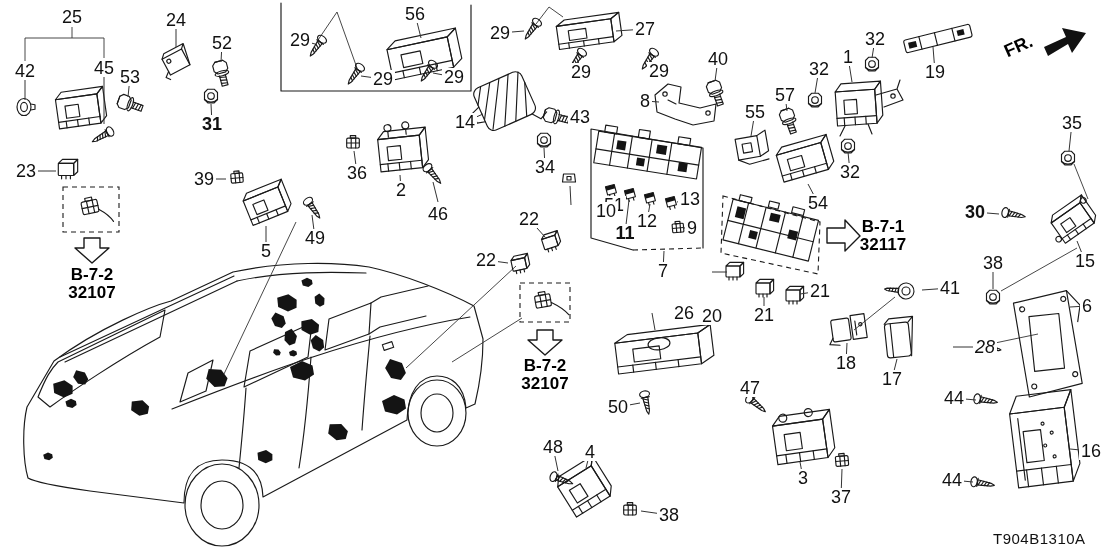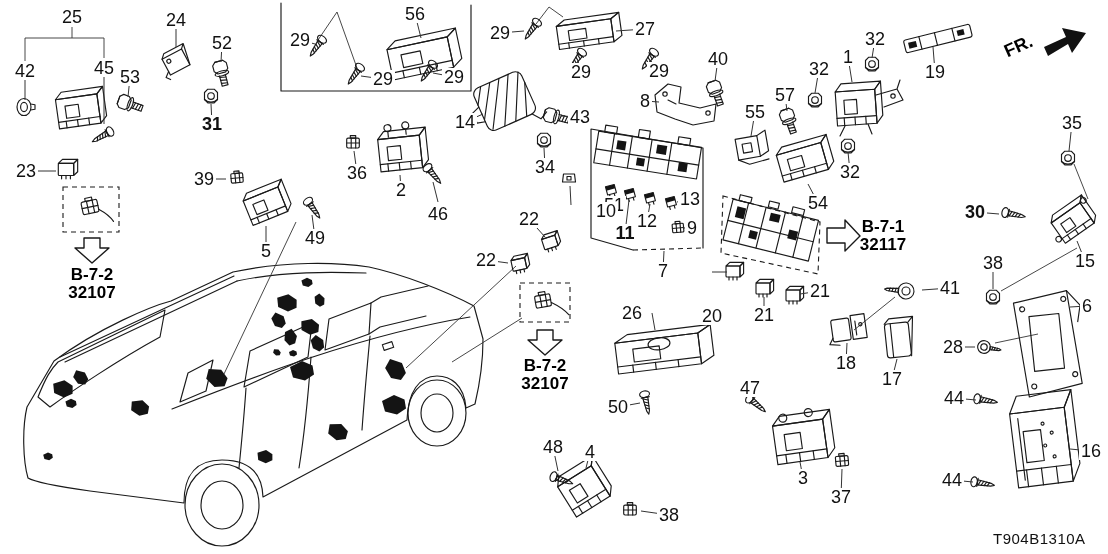--- a/index.html
+++ b/index.html
@@ -447,35 +447,35 @@
       <div class="callout" style="left: 606px; top: 211px;">10</div>
       <div class="callout" style="left: 625px; top: 233px; font-weight: bold;">11</div>
       <div class="callout" style="left: 647px; top: 221px;">12</div>
       <div class="callout" style="left: 692px; top: 228px;">9</div>
       <div class="callout" style="left: 663px; top: 271px;">7</div>
       <div class="callout" style="left: 529px; top: 219px;">22</div>
       <div class="callout" style="left: 486px; top: 260px;">22</div>
       <div class="callout" style="left: 712px; top: 272px; margin-top: 44px;">20</div>
       <div class="callout" style="left: 764px; top: 315px;">21</div>
       <div class="callout" style="left: 820px; top: 291px;">21</div>
-      <div class="callout" style="left: 632px; top: 313px;">26</div>
+      <div class="callout" style="left: 684px; top: 313px;">26</div>
       <div class="callout" style="left: 618px; top: 407px;">50</div>
       <div class="callout" style="left: 750px; top: 388px;">47</div>
       <div class="callout" style="left: 803px; top: 478px;">3</div>
       <div class="callout" style="left: 841px; top: 497px;">37</div>
       <div class="callout" style="left: 590px; top: 452px;">4</div>
       <div class="callout" style="left: 553px; top: 447px;">48</div>
       <div class="callout" style="left: 669px; top: 515px;">38</div>
       <div class="callout" style="left: 950px; top: 288px;">41</div>
       <div class="callout" style="left: 975px; top: 212px; font-weight: bold;">30</div>
       <div class="callout" style="left: 1072px; top: 123px;">35</div>
       <div class="callout" style="left: 1085px; top: 261px;">15</div>
       <div class="callout" style="left: 993px; top: 263px;">38</div>
       <div class="callout" style="left: 1087px; top: 306px;">6</div>
-      <div class="callout" style="left: 953px; top: 347px;">28</div>
+      <div class="callout" style="left: 985px; top: 347px; font-style: italic;">28</div>
       <div class="callout" style="left: 846px; top: 363px;">18</div>
       <div class="callout" style="left: 892px; top: 379px;">17</div>
       <div class="callout" style="left: 1091px; top: 451px;">16</div>
       <div class="callout" style="left: 954px; top: 398px;">44</div>
       <div class="callout" style="left: 952px; top: 480px;">44</div>
     </div>
 
 <div class="ref-label" style="left:92px;top:266px">
   <div>B-7-2</div>
   <div>32107</div>

